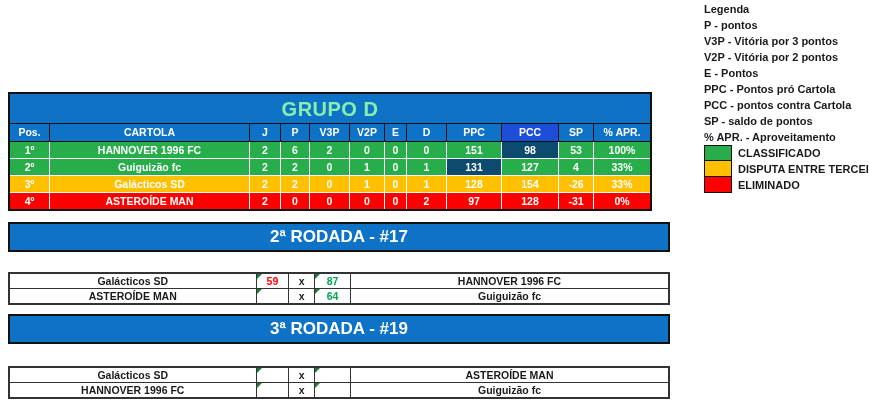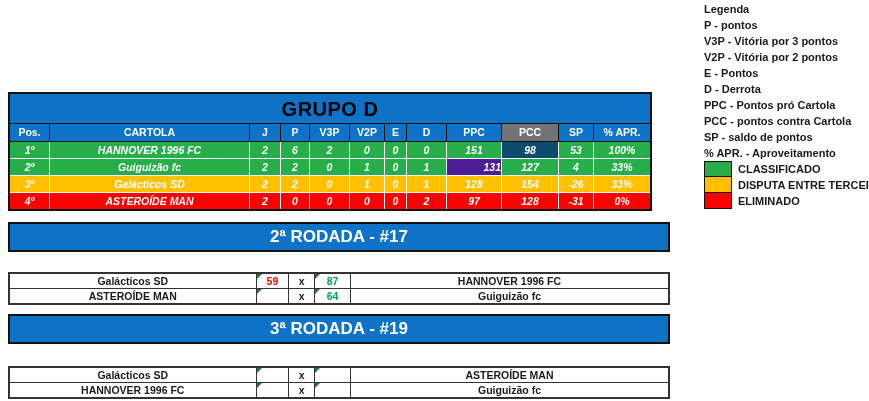--- a/index.html
+++ b/index.html
@@ -17,37 +17,37 @@
   
   .group-table {
     position:absolute; left:8px; top:92px;
     width:644px;
     border:2px solid #111111;
     background:#ffffff;
   }
   .group-title {
     height:30px; line-height:30px;
     text-align:center;
-    color:#000000; font-weight:bold; font-size:20px; letter-spacing:.5px;
+    color:#86efac; font-weight:bold; font-size:20px; letter-spacing:.5px;
     border-bottom:1px solid #111111;
   }
   .g-row { display:flex; }
   .g-head .g-cell {
     height:17px; line-height:17px;
     color:#ffffff; font-weight:bold; font-size:10.5px;
     text-align:center;
     border-right:1px solid #111111;
   }
   .g-head { border-bottom:1px solid #111111; }
   .g-data .g-cell {
     height:16px; line-height:16px;
     color:#ffffff; font-weight:bold; font-size:10.5px;
     text-align:center;
     border-right:1px solid #ffffff;
-    white-space:nowrap; overflow:hidden;font-style:italic;
+    white-space:nowrap; overflow:hidden;
   }
   .g-data { border-bottom:1px solid #ffffff; }
   .g-data:last-child { border-bottom:none; }
   .g-cell:last-child { border-right:none; }
   .c0{width:40px}.c1{width:200px}.c2{width:31px}.c3{width:29px}
   .c4{width:40px}.c5{width:35px}.c6{width:22px}.c7{width:40px}
   .c8{width:55px}.c9{width:57px}.c10{width:35px}.c11{width:56px}
 
   
   .round-bar {
@@ -116,21 +116,21 @@
     <div class="g-row g-head">
       <div class="g-cell c0" style="background-color: rgb(14, 114, 198);">Pos.</div>
       <div class="g-cell c1" style="background-color: rgb(14, 114, 198);">CARTOLA</div>
       <div class="g-cell c2" style="background-color: rgb(14, 114, 198);">J</div>
       <div class="g-cell c3" style="background-color: rgb(14, 114, 198);">P</div>
       <div class="g-cell c4" style="background-color: rgb(14, 114, 198);">V3P</div>
       <div class="g-cell c5" style="background-color: rgb(14, 114, 198);">V2P</div>
       <div class="g-cell c6" style="background-color: rgb(14, 114, 198);">E</div>
       <div class="g-cell c7" style="background-color: rgb(14, 114, 198);">D</div>
       <div class="g-cell c8" style="background-color: rgb(14, 114, 198);">PPC</div>
-      <div class="g-cell c9" style="background-color: #737373;">PCC</div>
+      <div class="g-cell c9" style="background-color: #1d4ed8;">PCC</div>
       <div class="g-cell c10" style="background-color: rgb(14, 114, 198);">SP</div>
       <div class="g-cell c11" style="background-color: rgb(14, 114, 198);">% APR.</div>
     </div>
 
     <div class="g-row g-data">
       <div class="g-cell c0" style="background-color: rgb(39, 174, 75);">1º</div>
       <div class="g-cell c1" style="background-color: rgb(39, 174, 75);">HANNOVER 1996 FC</div>
       <div class="g-cell c2" style="background-color: rgb(39, 174, 75);">2</div>
       <div class="g-cell c3" style="background-color: rgb(39, 174, 75);">6</div>
       <div class="g-cell c4" style="background-color: rgb(39, 174, 75);">2</div>
@@ -145,21 +145,21 @@
 
     <div class="g-row g-data">
       <div class="g-cell c0" style="background-color: rgb(39, 174, 75);">2º</div>
       <div class="g-cell c1" style="background-color: rgb(39, 174, 75);">Guiguizão fc</div>
       <div class="g-cell c2" style="background-color: rgb(39, 174, 75);">2</div>
       <div class="g-cell c3" style="background-color: rgb(39, 174, 75);">2</div>
       <div class="g-cell c4" style="background-color: rgb(39, 174, 75);">0</div>
       <div class="g-cell c5" style="background-color: rgb(39, 174, 75);">1</div>
       <div class="g-cell c6" style="background-color: rgb(39, 174, 75);">0</div>
       <div class="g-cell c7" style="background-color: rgb(39, 174, 75);">1</div>
-      <div class="g-cell c8" style="background-color: #4c1d95; text-align: right;">131</div>
+      <div class="g-cell c8" style="background-color: #0c4a6e;">131</div>
       <div class="g-cell c9" style="background-color: rgb(39, 174, 75);">127</div>
       <div class="g-cell c10" style="background-color: rgb(39, 174, 75);">4</div>
       <div class="g-cell c11" style="background-color: rgb(39, 174, 75);">33%</div>
     </div>
 
     <div class="g-row g-data">
       <div class="g-cell c0" style="background-color: rgb(255, 192, 0);">3º</div>
       <div class="g-cell c1" style="background-color: rgb(255, 192, 0);">Galácticos SD</div>
       <div class="g-cell c2" style="background-color: rgb(255, 192, 0);">2</div>
       <div class="g-cell c3" style="background-color: rgb(255, 192, 0);">2</div>
@@ -226,21 +226,20 @@
       <div class="m-cell mc-away">Guiguizão fc</div>
     </div>
   </div>
 
   <div class="legend">
     <div class="legend-line">Legenda</div>
     <div class="legend-line">P - pontos</div>
     <div class="legend-line">V3P - Vitória por 3 pontos</div>
     <div class="legend-line">V2P - Vitória por 2 pontos</div>
     <div class="legend-line">E - Pontos</div>
-    <div class="legend-line">D - Derrota</div>
     <div class="legend-line">PPC - Pontos pró Cartola</div>
     <div class="legend-line">PCC - pontos contra Cartola</div>
     <div class="legend-line">SP - saldo de pontos</div>
     <div class="legend-line">% APR. - Aproveitamento</div>
 
     <div class="legend-status">
       <span class="legend-swatch" style="background-color: rgb(39, 174, 75);"></span>
       <span class="lbl">CLASSIFICADO</span>
     </div>
     <div class="legend-status">

